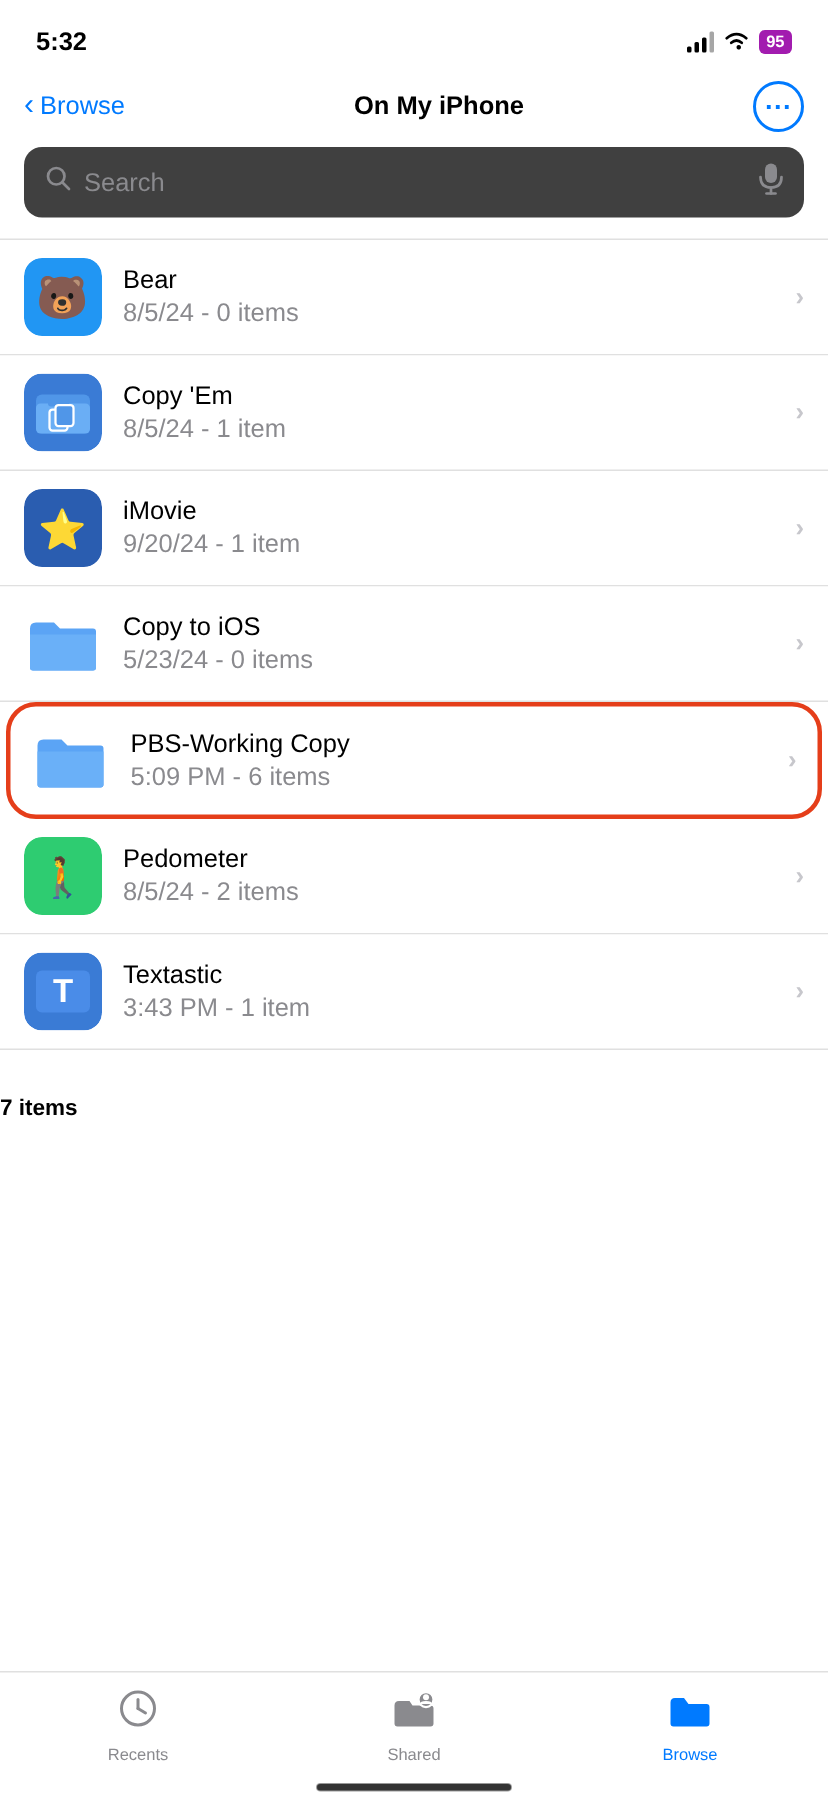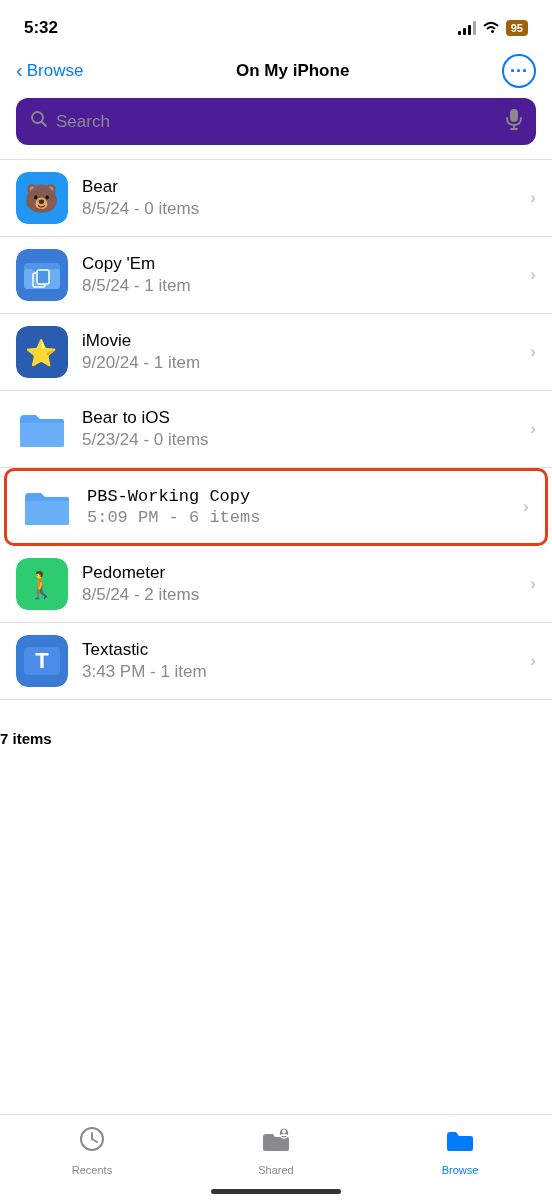--- a/index.html
+++ b/index.html
@@ -47,21 +47,21 @@
     .signal-bars span:nth-child(2) { height: 7px; }
     .signal-bars span:nth-child(3) { height: 10px; }
     .signal-bars span:nth-child(4) { height: 14px; opacity: 0.35; }
     .wifi-icon {
       font-size: 13px;
       color: #000;
     }
     .battery-box {
       display: flex;
       align-items: center;
-      background: #a16207;
+      background: #a21caf;
       color: #fff;
       border-radius: 4px;
       padding: 2px 5px;
       font-size: 11px;
       font-weight: 700;
     }
 
     
     .nav-header {
       display: flex;
@@ -95,21 +95,21 @@
       align-items: center;
       justify-content: center;
       color: #007AFF;
       font-size: 18px;
       font-weight: 700;
     }
 
     
     .search-bar {
       margin: 0 16px 14px 16px;
-      background: #4c1d95;
+      background: #404040;
       border-radius: 12px;
       display: flex;
       align-items: center;
       padding: 10px 14px;
       gap: 8px;
     }
     .search-icon-wrap {
       color: #8a8a8e;
       font-size: 18px;
     }
@@ -131,24 +131,23 @@
       display: flex;
       align-items: center;
       padding: 12px 16px;
       border-bottom: 1px solid #e0e0e0;
       background: #fff;
       position: relative;
       cursor: pointer;
     }
     .folder-item.highlighted {
       border: 3px solid #e53e1a;
-      border-radius: 10px;
+      border-radius: 20px;
       margin: 0 4px;
       padding: 10px 14px;
-      font-family: Liberation Mono, monospace;
     }
     .folder-item.highlighted + .folder-item {
       border-top: none;
     }
     .folder-icon-wrap {
       width: 52px;
       height: 52px;
       border-radius: 12px;
       margin-right: 14px;
       display: flex;
@@ -339,21 +338,21 @@
 
     <div class="folder-item">
       <div class="folder-icon-wrap">
         <svg width="52" height="48" viewBox="0 0 52 48">
 
           <path d="M4 14 Q4 10 8 10 L20 10 L24 14 L46 14 Q48 14 48 16 L48 40 Q48 42 46 42 L6 42 Q4 42 4 40 Z" fill="#5BA4F5"></path>
           <path d="M4 18 L48 18 L48 40 Q48 42 46 42 L6 42 Q4 42 4 40 Z" fill="#6AB0F8"></path>
         </svg>
       </div>
       <div class="folder-text">
-        <div class="folder-name">Bear to iOS</div>
+        <div class="folder-name">Copy to iOS</div>
         <div class="folder-meta">5/23/24 - 0 items</div>
       </div>
       <span class="chevron-right">›</span>
     </div>
 
     <div class="folder-item highlighted" style="position:relative;">
       <div class="folder-icon-wrap">
         <svg width="52" height="48" viewBox="0 0 52 48">
           <path d="M4 14 Q4 10 8 10 L20 10 L24 14 L46 14 Q48 14 48 16 L48 40 Q48 42 46 42 L6 42 Q4 42 4 40 Z" fill="#5BA4F5"></path>
           <path d="M4 18 L48 18 L48 40 Q48 42 46 42 L6 42 Q4 42 4 40 Z" fill="#6AB0F8"></path>

